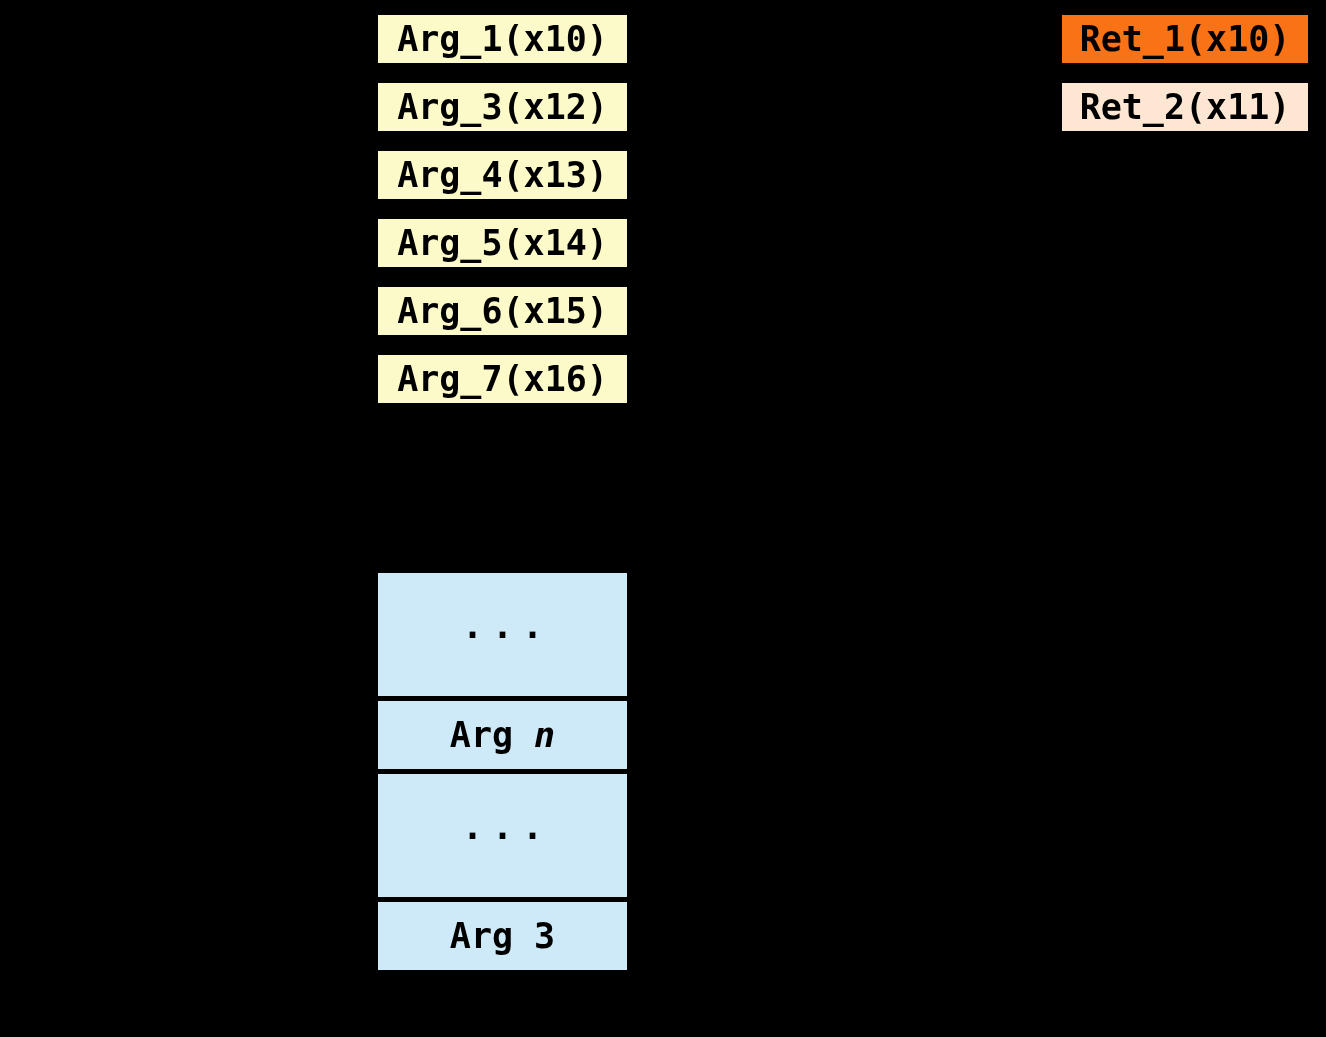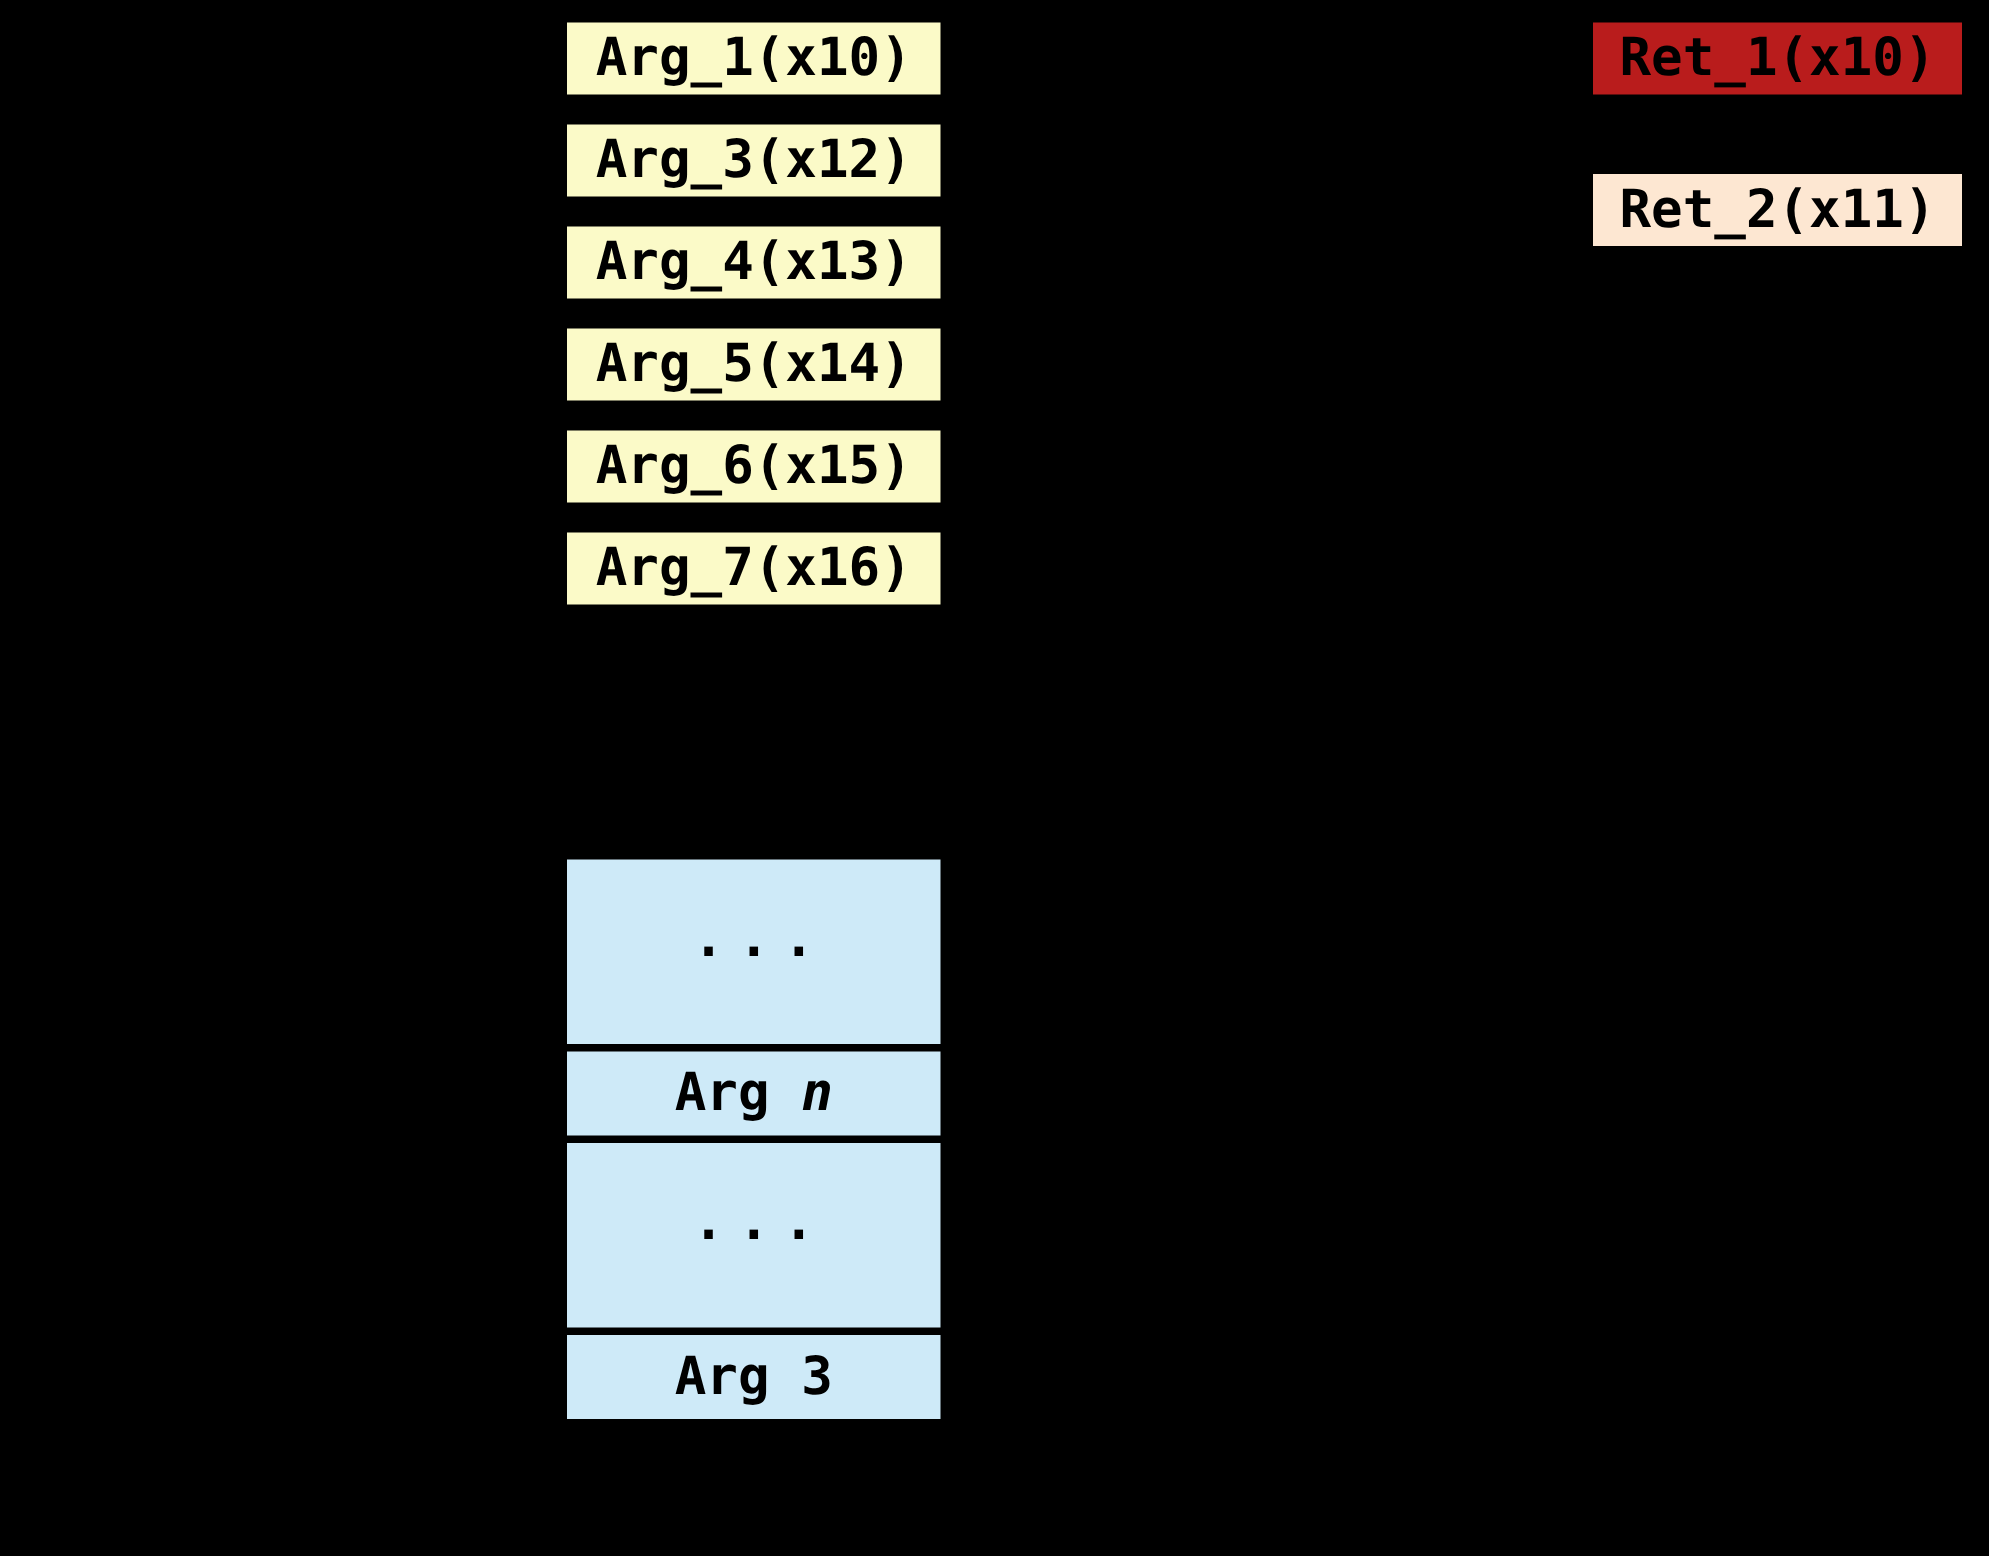--- a/index.html
+++ b/index.html
@@ -28,21 +28,21 @@
     display: flex;
     align-items: center;
     justify-content: center;
     font-weight: 700;
     font-size: 35px;
     line-height: 1;
     color: var(--text, #000);
     white-space: pre;
   }
   .reg  { height: 48px; background: var(--yellow, #FBFAC8); }
-  .slot { height: 56px; background: var(--blue, #CEEAF8); }
+  .slot { height: 68px; background: var(--blue, #CEEAF8); }
   .slot.ellipsis { height: 123px; }
   .slot i { font-style: italic; font-weight: 700; }
   .dots {
     letter-spacing: 9px;
     margin-left: 9px;           
     transform: translateY(-0.22em); 
   }
 </style>
 </head>
 <body>
@@ -50,22 +50,22 @@
 <div class="canvas" style="--bg: #000000; --text: #000000; --yellow: #FBFAC8; --blue: #CEEAF8;">
   <div class="col" id="arg-col">
       <div class="box reg">Arg_1(x10)</div>
       <div class="box reg">Arg_3(x12)</div>
       <div class="box reg">Arg_4(x13)</div>
       <div class="box reg">Arg_5(x14)</div>
       <div class="box reg">Arg_6(x15)</div>
       <div class="box reg">Arg_7(x16)</div>
     </div>
   <div class="col" id="ret-col">
-      <div class="box reg" style="background: #b91c1c;">Ret_1(x10)</div>
-      <div class="box reg" style="background: rgb(253, 231, 210); margin-top: 33px;">Ret_2(x11)</div>
+      <div class="box reg" style="background: #f97316;">Ret_1(x10)</div>
+      <div class="box reg" style="background: rgb(253, 231, 210);">Ret_2(x11)</div>
     </div>
   <div class="col" id="stack-col">
       <div class="box slot ellipsis"><span class="dots">...</span></div>
       <div class="box slot">Arg <i>n</i></div>
       <div class="box slot ellipsis"><span class="dots">...</span></div>
       <div class="box slot">Arg 3</div>
     </div>
 </div>
 
 </body></html>

